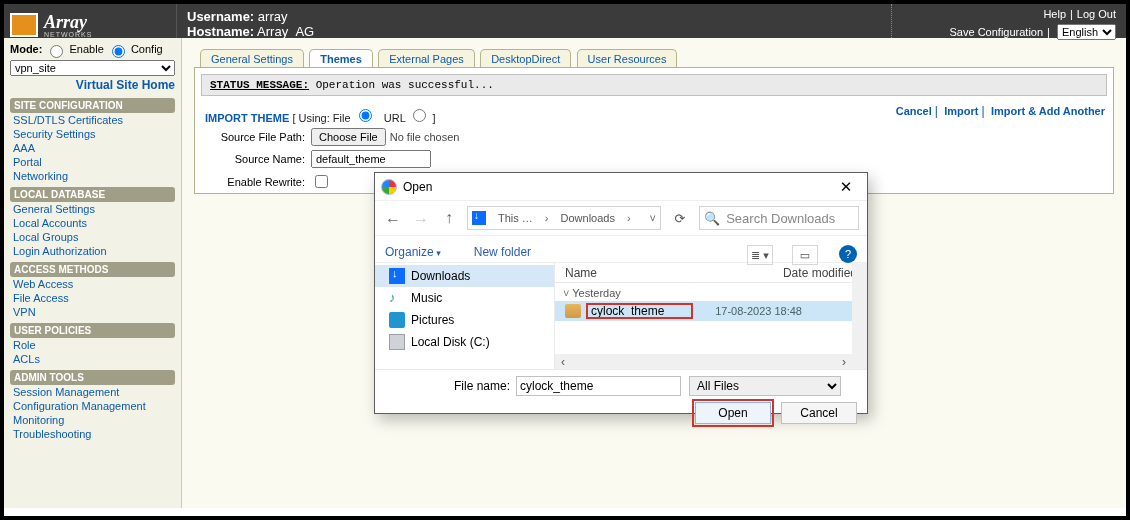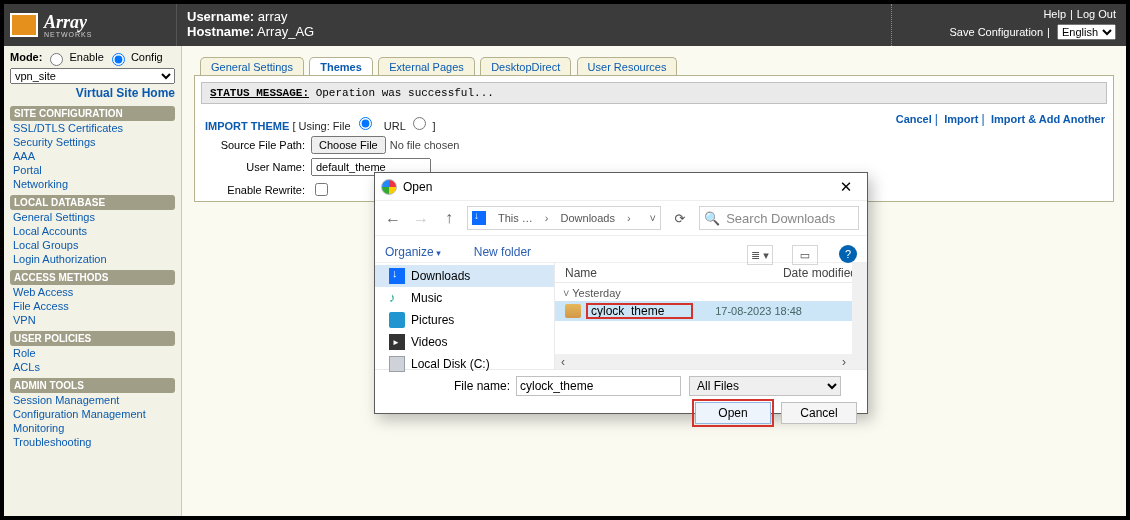--- a/index.html
+++ b/index.html
@@ -1,20 +1,20 @@
 <!DOCTYPE html>
 <html><head>
 <meta charset="utf-8">
 <style>
   * { box-sizing: border-box; }
   html,body { margin:0; padding:0; font-family: Arial, Helvetica, sans-serif; font-size:12px; color:#000; }
   body { width:1130px; height:520px; position:relative; background:#fff; border:4px solid #000; }
 
   
-  .topbar { height:42px; background:#3b3b3b; color:#fff; position:relative; display:flex; }
+  .topbar { height:34px; background:#3b3b3b; color:#fff; position:relative; display:flex; }
   .logo-box { width:172px; height:42px; display:flex; align-items:center; padding-left:6px; }
   .logo-mark { width:28px; height:24px; background:#fff; position:relative; margin-right:6px; }
   .logo-mark::before{ content:""; position:absolute; inset:2px; background:#e5901d; }
   .logo-text { font-family: Georgia, serif; font-style: italic; font-weight:bold; font-size:18px; color:#fff; line-height:1; }
   .logo-sub  { font-size:7px; letter-spacing:1px; display:block; text-align:right; color:#ccc; }
   .top-mid { flex:1; border-left:1px solid #555; padding:5px 10px; font-size:13px; }
   .top-mid .row { white-space:nowrap; }
   .top-mid b { font-weight:bold; }
   .top-right { width:235px; text-align:right; border-left:1px dotted #888; padding:4px 10px; font-size:11px; }
   .top-right a { color:#fff; text-decoration:none; }
@@ -207,21 +207,21 @@
           <a href="#">Import &amp; Add Another</a>
         </div>
       </div>
 
       <div class="form-row">
         <span class="lab">Source File Path:</span>
         <button class="choose-btn">Choose File</button>
         <span class="nofile">No file chosen</span>
       </div>
       <div class="form-row">
-        <span class="lab">User Name:</span>
+        <span class="lab">Source Name:</span>
         <input type="text" style="width: 120px;" value="default_theme">
       </div>
       <div class="form-row">
         <span class="lab">Enable Rewrite:</span>
         <input type="checkbox" style="">
       </div>
     </div>
   </div>
 </div>
 
@@ -265,24 +265,20 @@
         </div>
       <div class="place">
           <span class="pic pic-mu"></span>
           <span>Music</span>
         </div>
       <div class="place">
           <span class="pic pic-im"></span>
           <span>Pictures</span>
         </div>
       <div class="place">
-          <span class="pic pic-vd"></span>
-          <span>Videos</span>
-        </div>
-      <div class="place">
           <span class="pic pic-dk"></span>
           <span>Local Disk (C:)</span>
         </div>
     </div>
     <div class="files">
       <div class="hdr">
         <span class="c1">Name</span>
         <span class="c2">Date modified</span>
       </div>
       <div class="grp">Yesterday</div>

